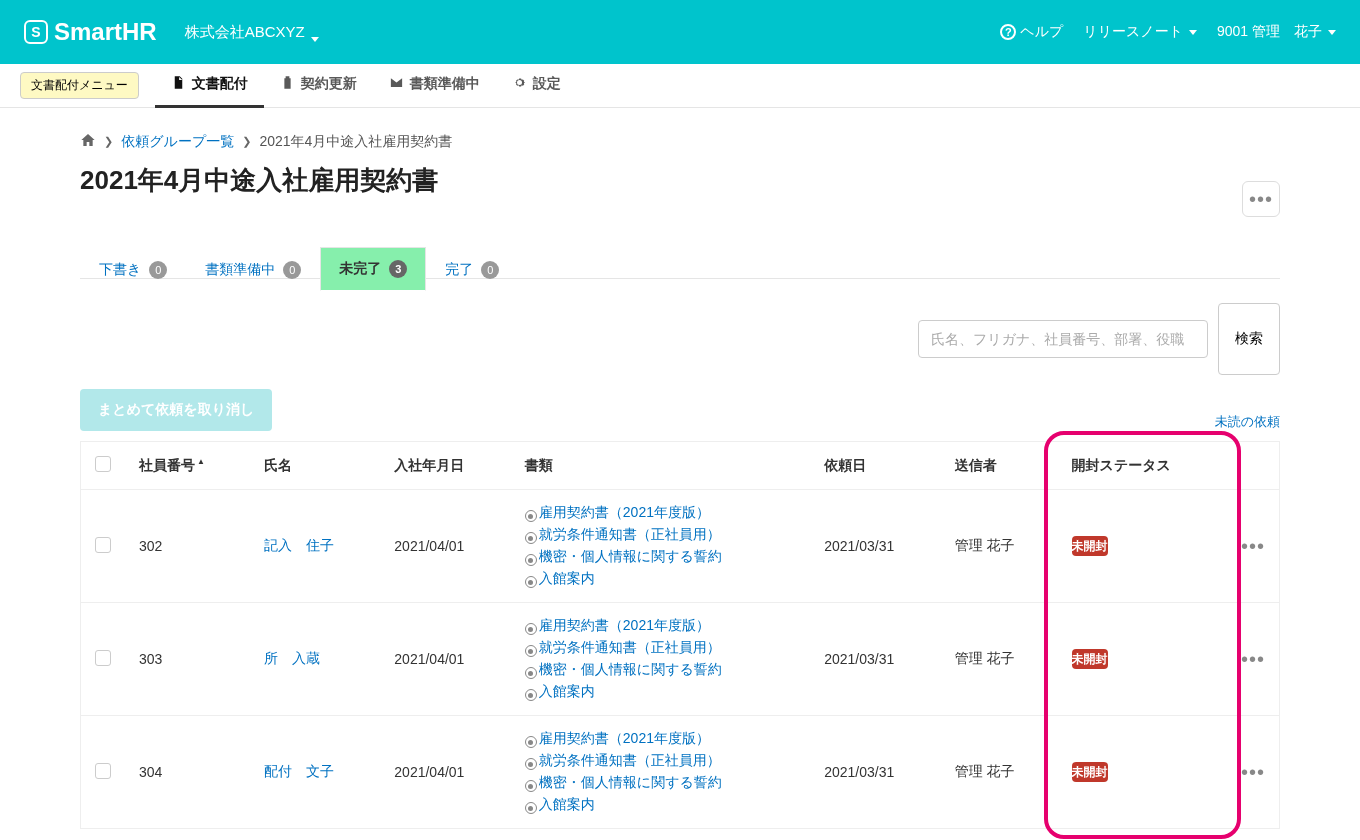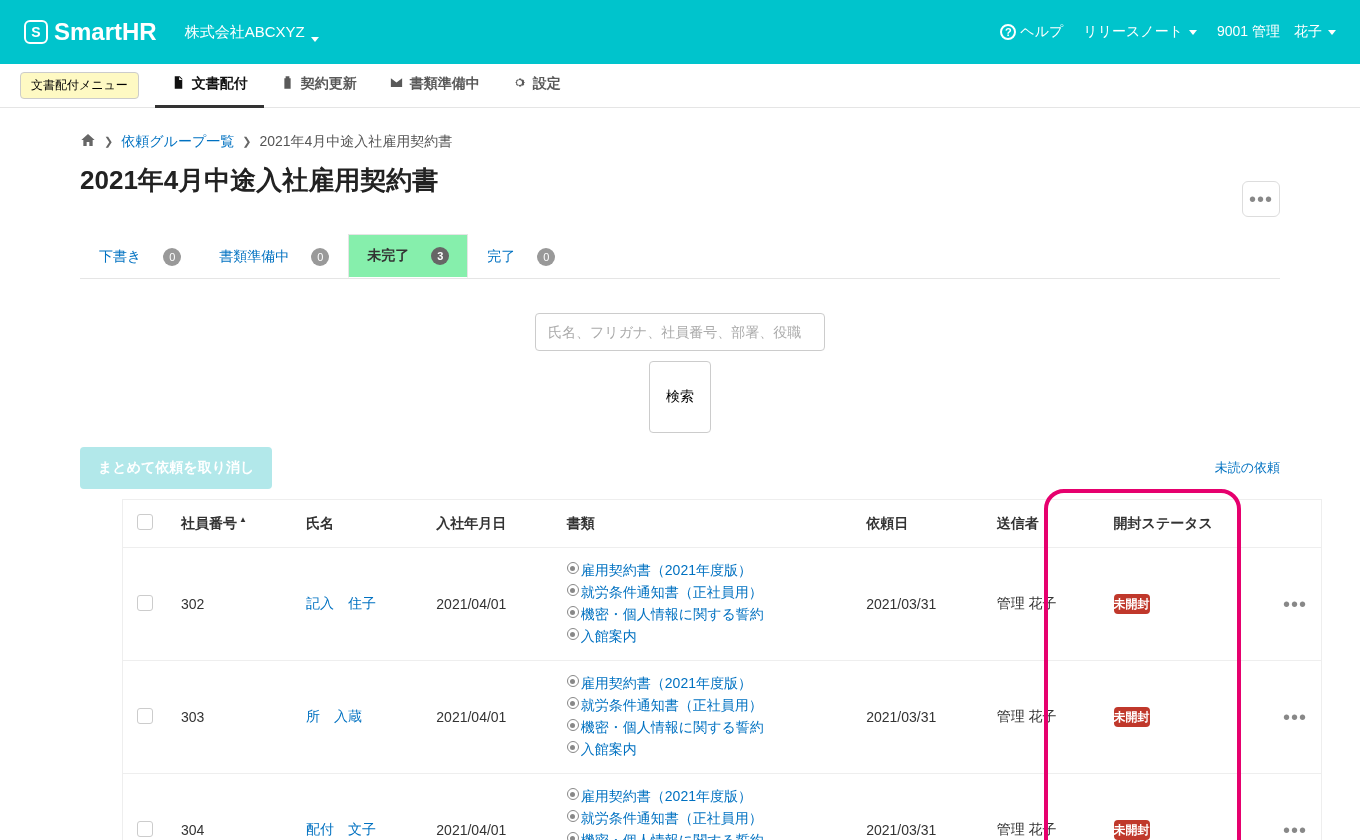--- a/index.html
+++ b/index.html
@@ -25,41 +25,41 @@
   .breadcrumb { display: flex; align-items: center; gap: 8px; font-size: 14px; margin-bottom: 12px; }
   .breadcrumb a { color: #0071c1; text-decoration: none; }
   .breadcrumb .chev { color: #666; font-size: 11px; }
   .breadcrumb .current { color: #555; }
   .home-ico { color: #666; }
   .title-row { display: flex; align-items: center; }
   h1 { font-size: 26px; font-weight: 600; color: #222; margin-bottom: 36px; }
   .more-round { width: 38px; height: 36px; border: 1px solid #ddd; border-radius: 6px; display: flex; align-items: center; justify-content: center; color: #888; cursor: pointer; font-size: 20px; line-height: 1; letter-spacing: 1px;}
 
   .status-tabs { display: flex; border-bottom: 1px solid #e5e5e5; margin-bottom: 24px; }
-  .st-tab { padding: 12px 18px; font-size: 14px; display: flex; align-items: center; gap: 22px; border: 1px solid transparent; border-bottom: none; color: #0071c1; cursor: pointer; position: relative; top: 0;}
+  .st-tab { padding: 12px 18px; font-size: 14px; display: flex; align-items: center; gap: 8px; border: 1px solid transparent; border-bottom: none; color: #0071c1; cursor: pointer; position: relative; top: 13px;}
   .st-tab.active { border-color: #e5e5e5; background: #86efac; border-bottom: 1px solid #fff; color: #333; font-weight: 600;}
   .badge-count { background: #999; color: #fff; border-radius: 10px; min-width: 18px; height: 18px; font-size: 11px; display: inline-flex; align-items: center; justify-content: center; padding: 0 5px;}
   .st-tab.active .badge-count { background: #666; }
 
-  .toolbar { display: flex; align-items: center; margin-bottom: 14px; gap: 10px; flex-direction: column; }
+  .toolbar { display: flex; align-items: center; margin-bottom: 14px; gap: 10px; }
   .search-box { border: 1px solid #ccc; border-radius: 4px; padding: 10px 12px; width: 290px; font-size: 14px; color: #333; }
   .search-box::placeholder { color: #aaa; }
   .btn { border: 1px solid #ccc; background: #fff; border-radius: 4px; padding: 26px 16px; font-size: 14px; font-weight: 400; cursor: pointer; }
   .btn-disabled { background: #b2e8ea; color: #fff; border: none; border-radius: 4px; padding: 12px 18px; font-size: 14px; font-weight: 600; cursor: not-allowed; }
 
-  .table-actions-row { display: flex; align-items:center;}
+  .table-actions-row { display: flex; align-items:flex-end;}
   .unread-link { color: #0071c1; font-size: 13px; margin-left: auto; cursor: pointer; }
 
-  table { width: 100%; border-collapse: collapse; margin-top: 10px; border: 1px solid #eee; margin-left: 42px; }
+  table { width: 100%; border-collapse: collapse; margin-top: 10px; border: 1px solid #eee; }
   th, td { text-align: left; padding: 14px 14px; border-bottom: 1px solid #eee; vertical-align: middle; font-size: 14px;}
   th { font-weight: 600; color: #333; white-space: nowrap;}
   .chk { width: 16px; height: 16px; border: 1.5px solid #ccc; border-radius: 3px; display: inline-block; cursor: pointer;}
   .link { color: #0071c1; text-decoration: none; cursor: pointer;}
   .doc-list { display: flex; flex-direction: column; gap: 4px; }
-  .doc-item { display: flex; align-items: flex-start; gap: 2px; }
+  .doc-item { display: flex; align-items: flex-end; gap: 2px; }
   .radio-dot { width: 12px; height: 12px; border: 1.5px solid #888; border-radius: 50%; position: relative; flex-shrink:0;}
   .radio-dot::after { content: ""; position: absolute; inset: 2.5px; background: #888; border-radius: 50%; }
   .status-badge { background: #c0382b; color: #fff; font-size: 12px; font-weight: 700; padding: 3px 0; border-radius: 4px;}
   .row-more { color: #888; font-size: 20px; cursor: pointer; letter-spacing:1px;}
   .highlight-col { position: absolute; border: 4px solid #e6006e; border-radius: 20px; pointer-events: none; }
   .table-wrap { position: relative; }
   th.sortable::after { content:"▲"; font-size: 8px; margin-left:2px; vertical-align: top;}
 </style>
 </head>
 <body>

